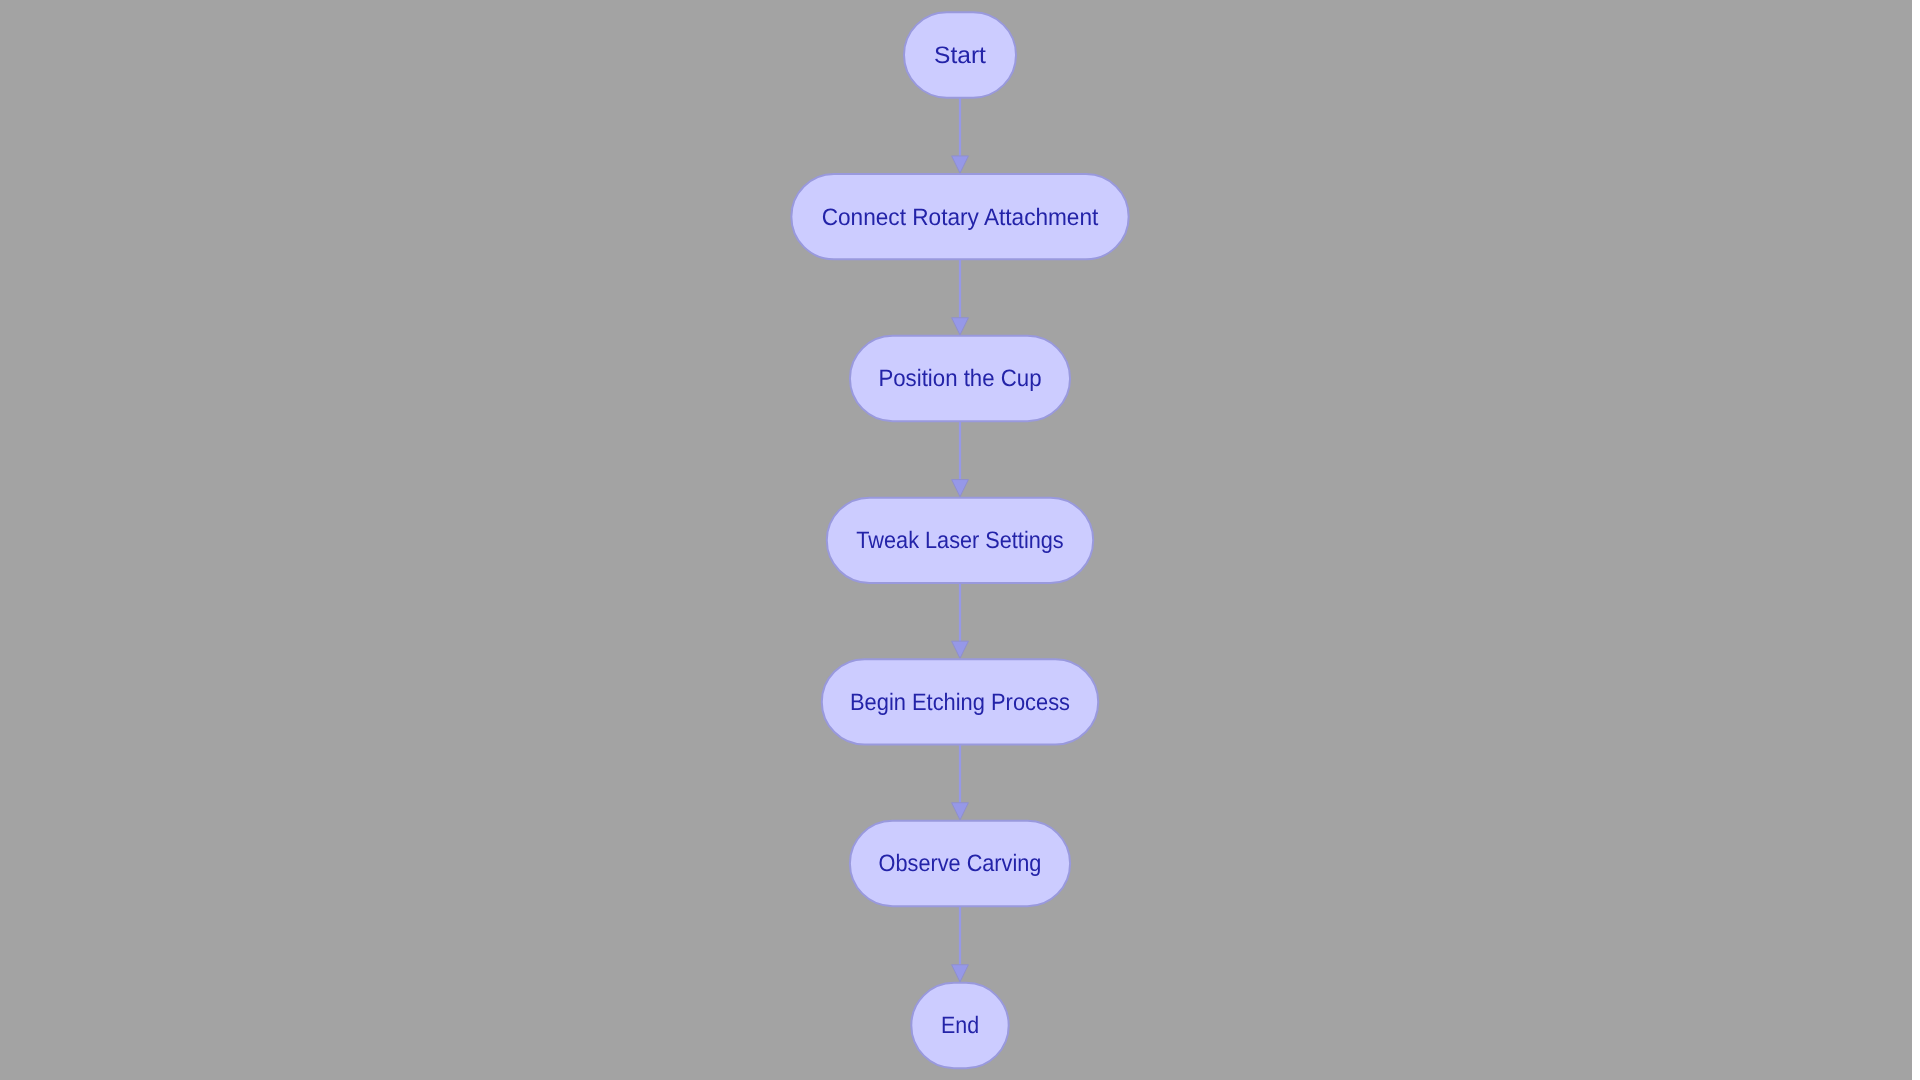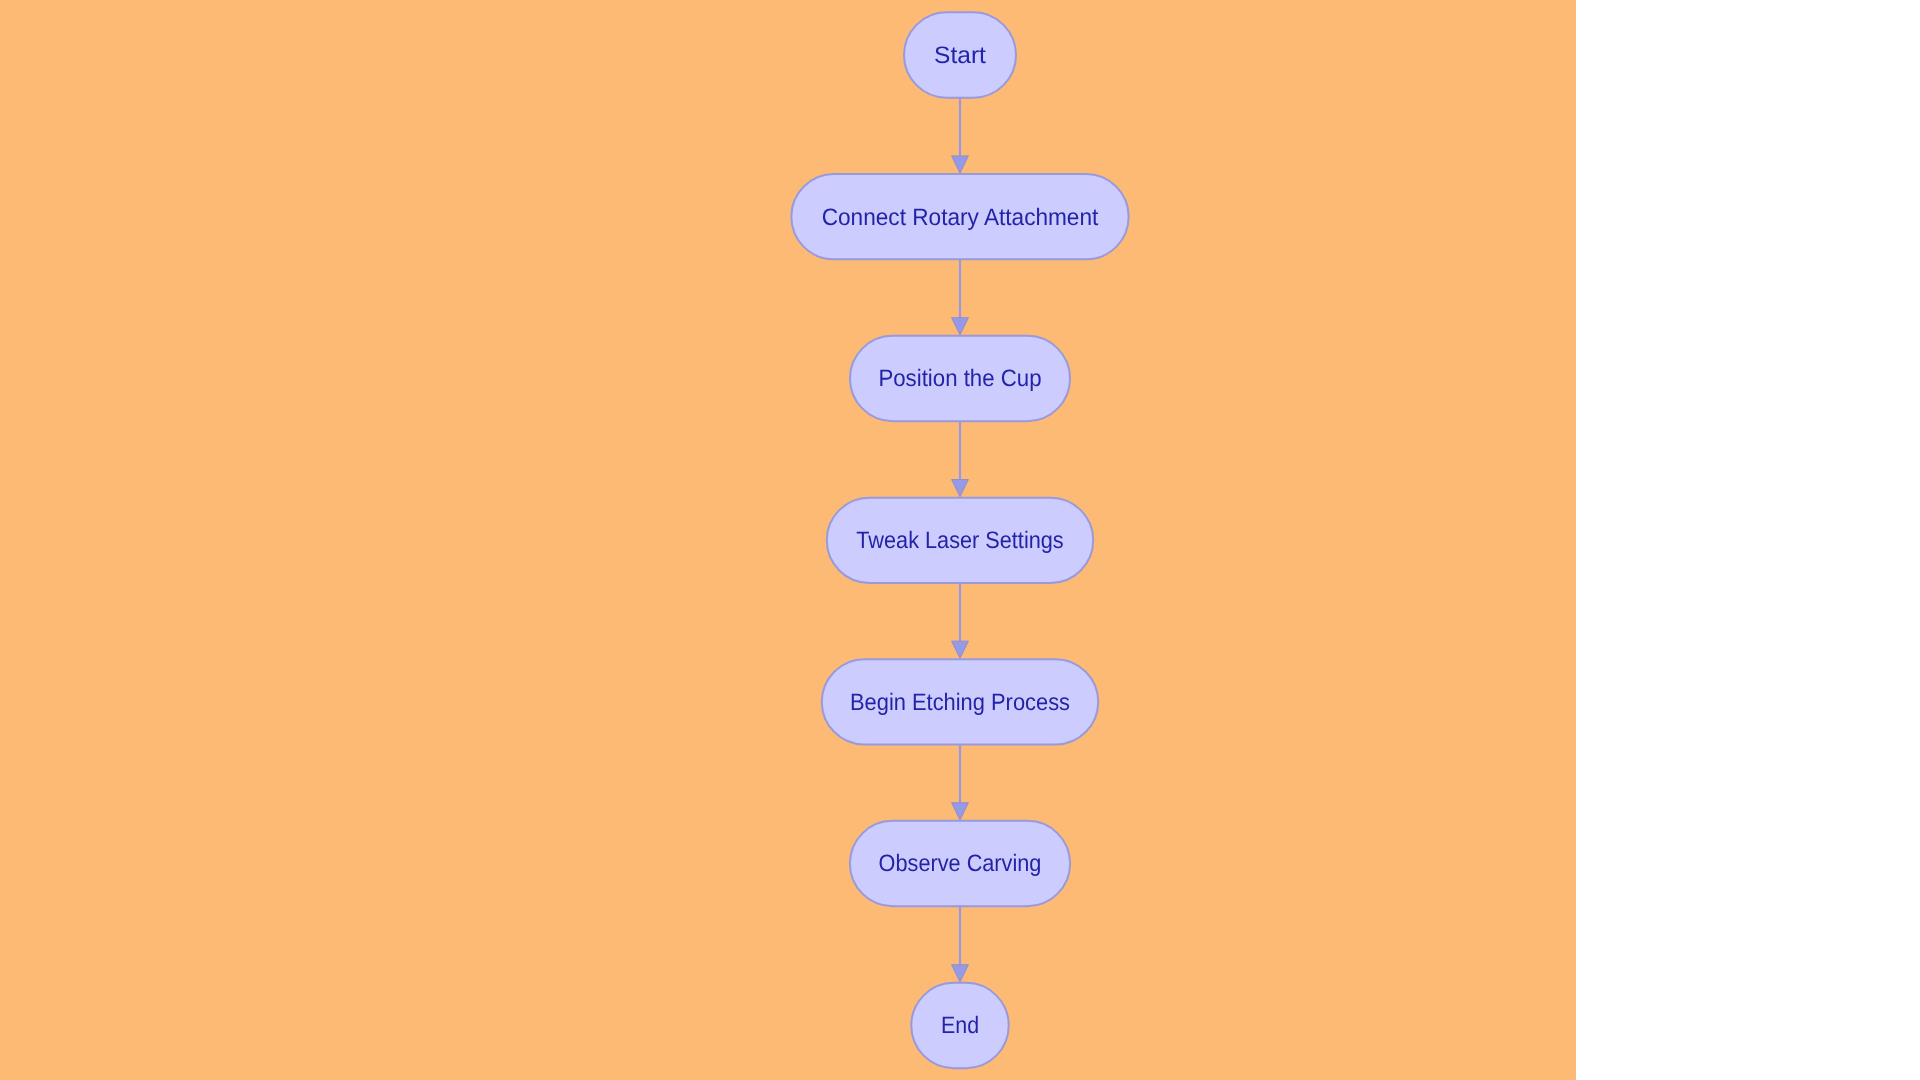--- a/index.html
+++ b/index.html
@@ -6,23 +6,23 @@
   html, body {
     margin: 0;
     padding: 0;
     width: 1920px;
     height: 1080px;
     background: #ffffff;
     overflow: hidden;
   }
   #canvas {
     position: relative;
-    width: 1576px;
+    width: 1912px;
     height: 1080px;
-    background: #fdba74;
+    background: #a3a3a3;
   }
   svg.flow {
     position: absolute;
     left: 0;
     top: 0;
     width: 1920px;
     height: 1080px;
     display: block;
   }
   .node-shape {

